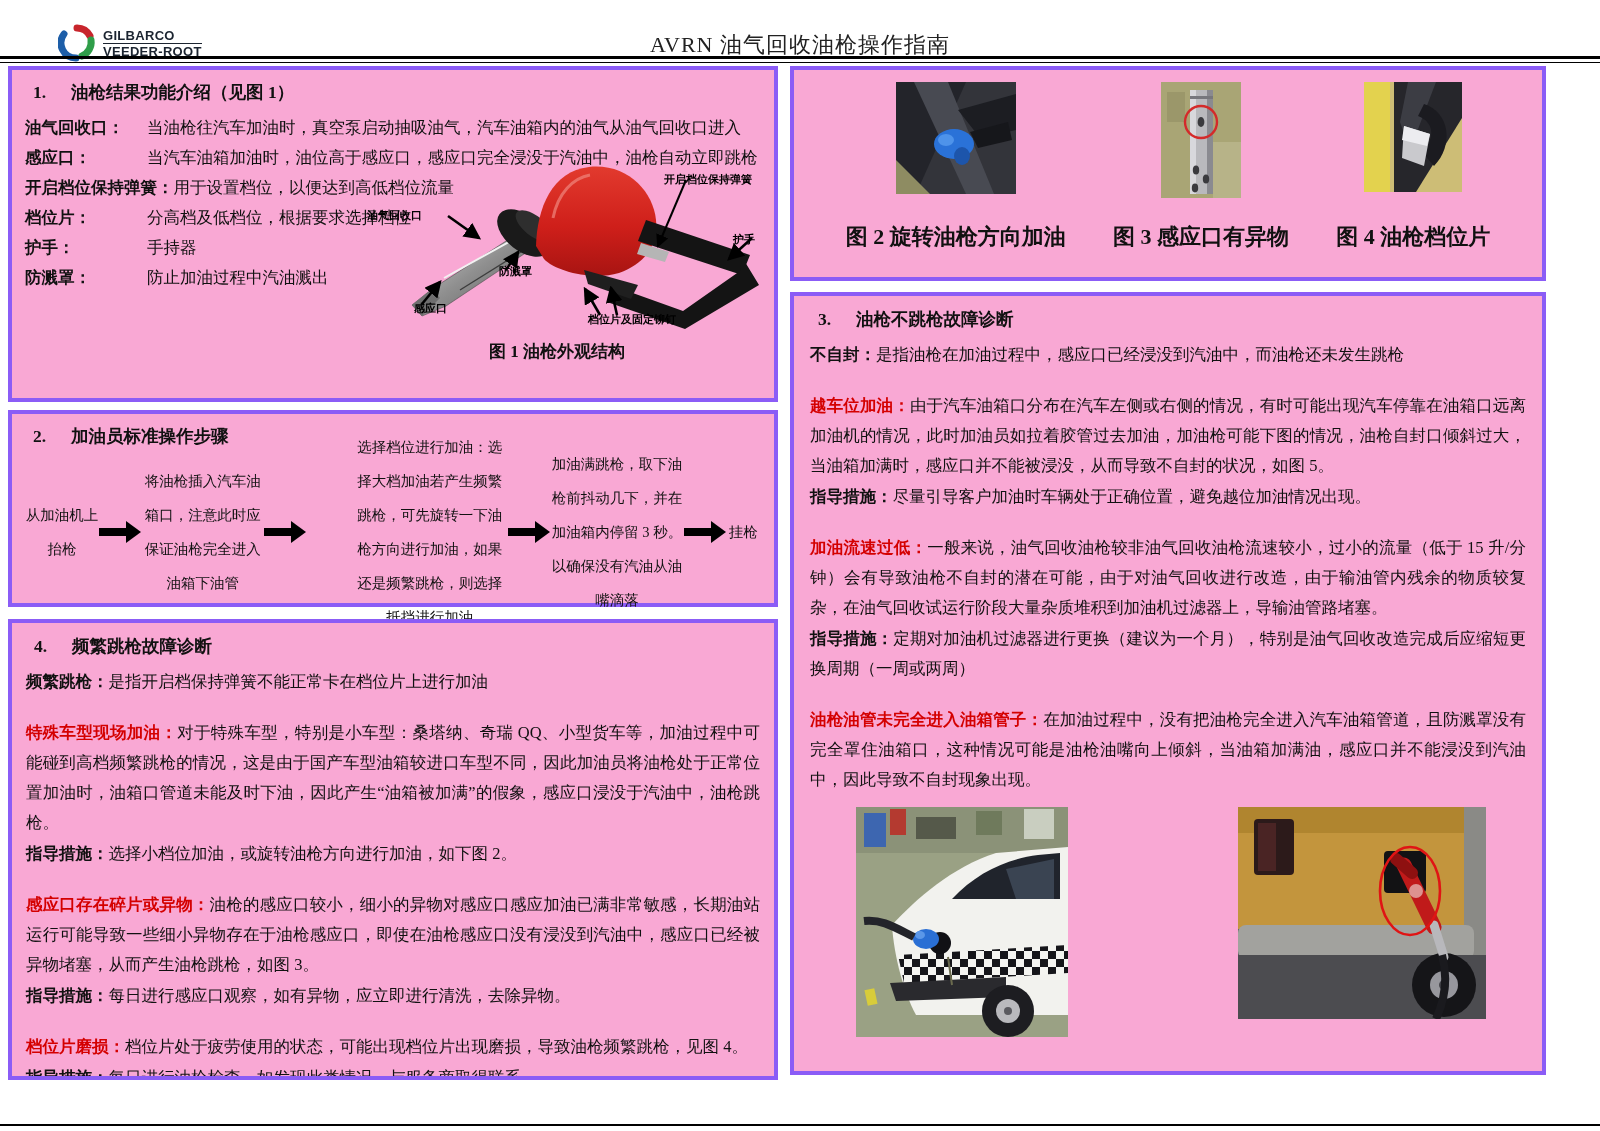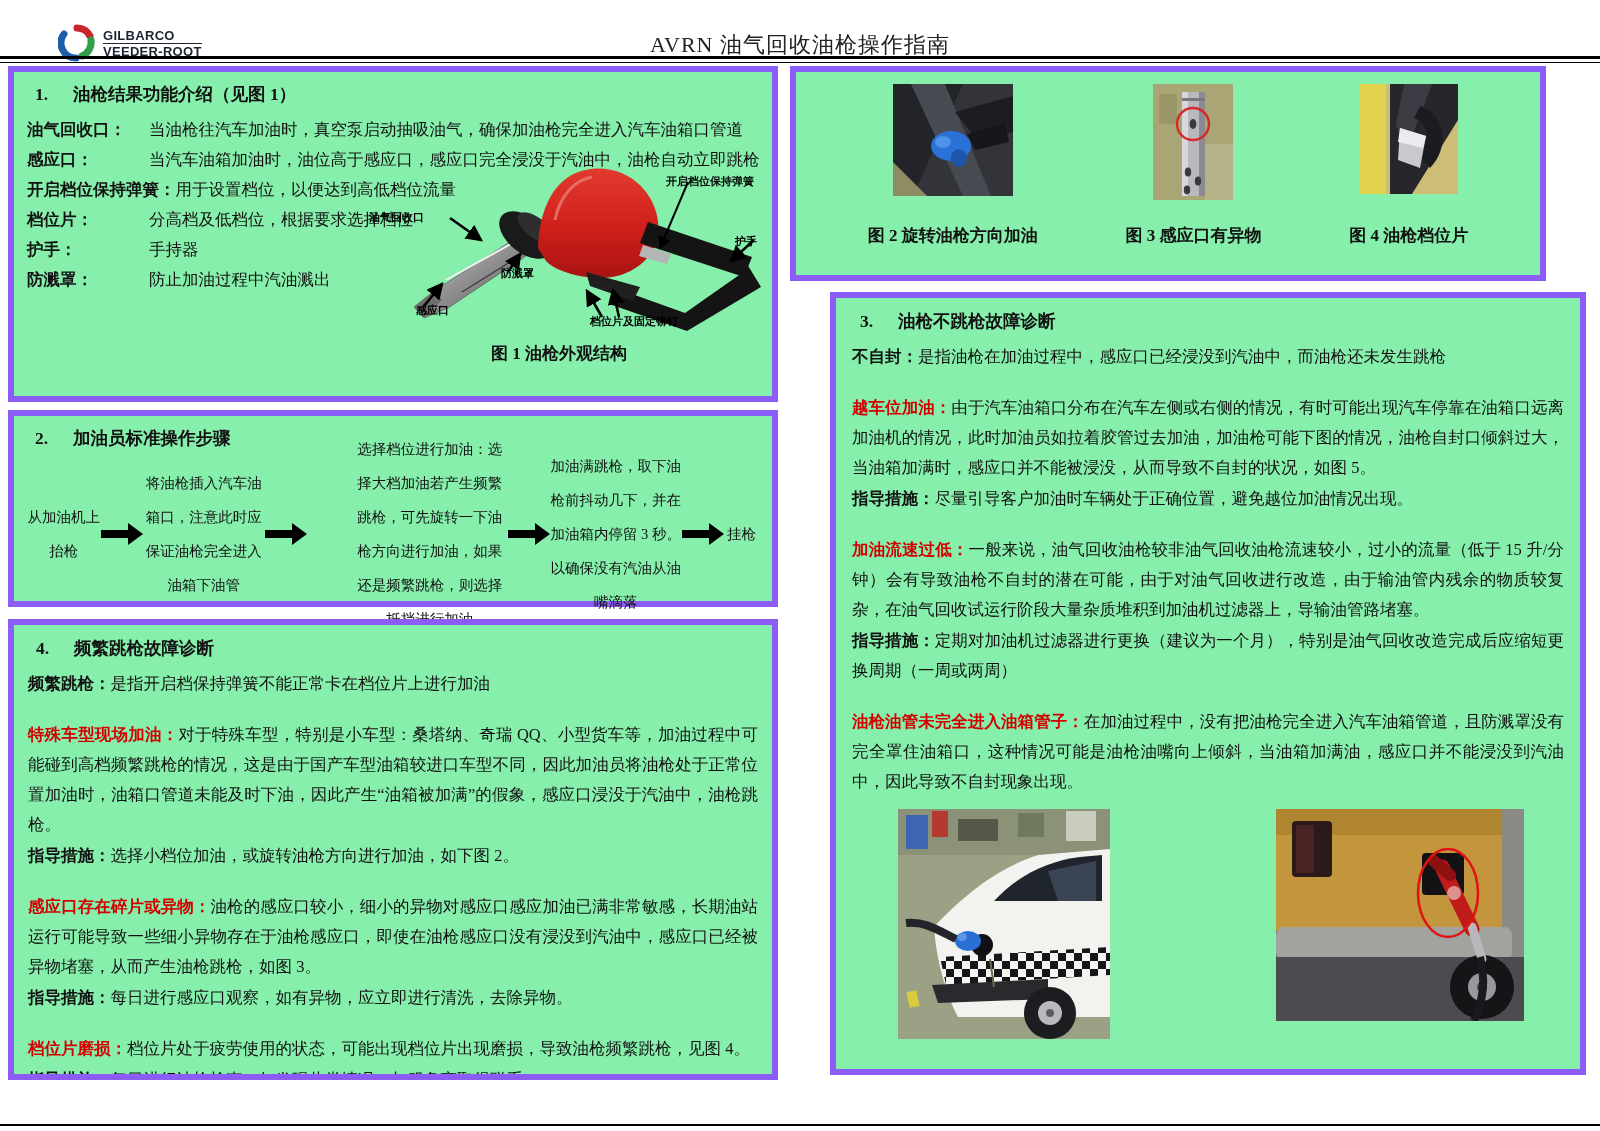--- a/index.html
+++ b/index.html
@@ -10,26 +10,26 @@
   
   .logo { position:absolute; left:58px; top:24px; display:flex; align-items:center; gap:7px; }
   .logo-text { font-family:"Liberation Sans","DejaVu Sans",sans-serif; font-weight:bold; color:#1b2430; font-size:13px; line-height:15px; letter-spacing:.3px; }
   .logo-text .l1 { border-bottom:1px solid #1b2430; padding-right:14px; }
   .page-title { position:absolute; left:0; right:0; top:30px; text-align:center; font-size:22px; letter-spacing:1px; color:#222; }
   .rule-thick { position:absolute; left:0; right:0; top:56px; height:3px; background:#000; }
   .rule-thin  { position:absolute; left:0; right:0; top:62px; height:1px; background:#000; }
   .rule-bottom{ position:absolute; left:0; right:0; top:1124px; height:2px; background:#000; }
 
   
-  .box { position:absolute; border:6px solid #8b5cf6; background:#86efac; }
+  .box { position:absolute; border:4px solid #8b5cf6; background:#f9a8d4; }
   .box1 { left:8px;  top:66px;  width:770px; height:336px; padding:10px 13px; }
   .box2 { left:8px;  top:410px; width:770px; height:197px; padding:10px 13px; }
   .box4 { left:8px;  top:619px; width:770px; height:461px; padding:11px 14px; overflow:hidden; }
   .boxF { left:790px; top:66px;  width:756px; height:215px; padding:12px 10px; }
-  .box3 { left:790px; top:292px; width:756px; height:783px; padding:11px 16px; overflow:hidden;margin-left:40px; }
+  .box3 { left:790px; top:292px; width:756px; height:783px; padding:11px 16px; overflow:hidden; }
 
   .sec-heading { font-weight:bold; font-size:17.5px; margin-bottom:9px; }
   .sec-heading .num { display:inline-block; width:46px; padding-left:8px; font-weight:bold; }
 
   
   .term-line { font-size:16.5px; line-height:30px; white-space:nowrap; }
   .term-line .term { font-weight:bold; display:inline-block; min-width:122px; }
 
   
   .fig1-label { position:absolute; font-family:"Liberation Sans","DejaVu Sans",sans-serif; font-weight:bold; font-size:11px; color:#000; white-space:nowrap; }
@@ -44,21 +44,21 @@
   
   .para { font-size:16.5px; line-height:30px; text-align:justify; margin-bottom:1px; }
   .para .lead { font-weight:bold; }
   .para .lead.red { color:var(--accent-red,#d40000); }
   .para.gap { margin-top:21px; }
 
   
   .figrow { display:flex; justify-content:space-around; align-items:flex-start; padding:0 18px; }
   .figcell { display:flex; flex-direction:column; align-items:center; }
   .figcell .photo-slot { height:122px; display:flex; align-items:flex-start; }
-  .figcell .cap { margin-top:18px; font-weight:bold; font-size:17px; white-space:nowrap; }
+  .figcell .cap { margin-top:18px; font-weight:bold; font-size:22px; white-space:nowrap; }
 
   
   .photo-row { display:flex; justify-content:space-between; margin-top:12px; padding:0 40px 0 46px; }
   .photo-col { display:flex; flex-direction:column; align-items:center; }
   .photo-col .photo-slot { height:232px; display:flex; align-items:flex-start; }
 </style>
 </head>
 <body>
 
 <div class="page">
@@ -75,21 +75,21 @@
     </div>
   </div>
   <div class="page-title">AVRN 油气回收油枪操作指南</div>
   <div class="rule-thick"></div>
   <div class="rule-thin"></div>
 
   <section class="box box1">
     <div class="sec-heading">
       <span class="num">1.</span><span>油枪结果功能介绍（见图 1）</span>
     </div>
-    <div class="term-line"><span class="term">油气回收口：</span><span>当油枪往汽车加油时，真空泵启动抽吸油气，确保加油枪完全进入汽车油箱口管道</span></div>
+    <div class="term-line"><span class="term">油气回收口：</span><span>当油枪往汽车加油时，真空泵启动抽吸油气，汽车油箱内的油气从油气回收口进入</span></div>
     <div class="term-line"><span class="term">感应口：</span><span>当汽车油箱加油时，油位高于感应口，感应口完全浸没于汽油中，油枪自动立即跳枪</span></div>
     <div class="term-line"><span class="term">开启档位保持弹簧：</span><span>用于设置档位，以便达到高低档位流量</span></div>
     <div class="term-line"><span class="term">档位片：</span><span>分高档及低档位，根据要求选择档位</span></div>
     <div class="term-line"><span class="term">护手：</span><span>手持器</span></div>
     <div class="term-line"><span class="term">防溅罩：</span><span>防止加油过程中汽油溅出</span></div>
 
     <svg style="position:absolute; left:336px; top:88px;" width="430" height="186" viewBox="0 0 430 186">
       <defs>
         <linearGradient id="gSpout" x1="0" y1="0" x2="1" y2="1">
           <stop offset="0" stop-color="#d9d9d9"></stop>

